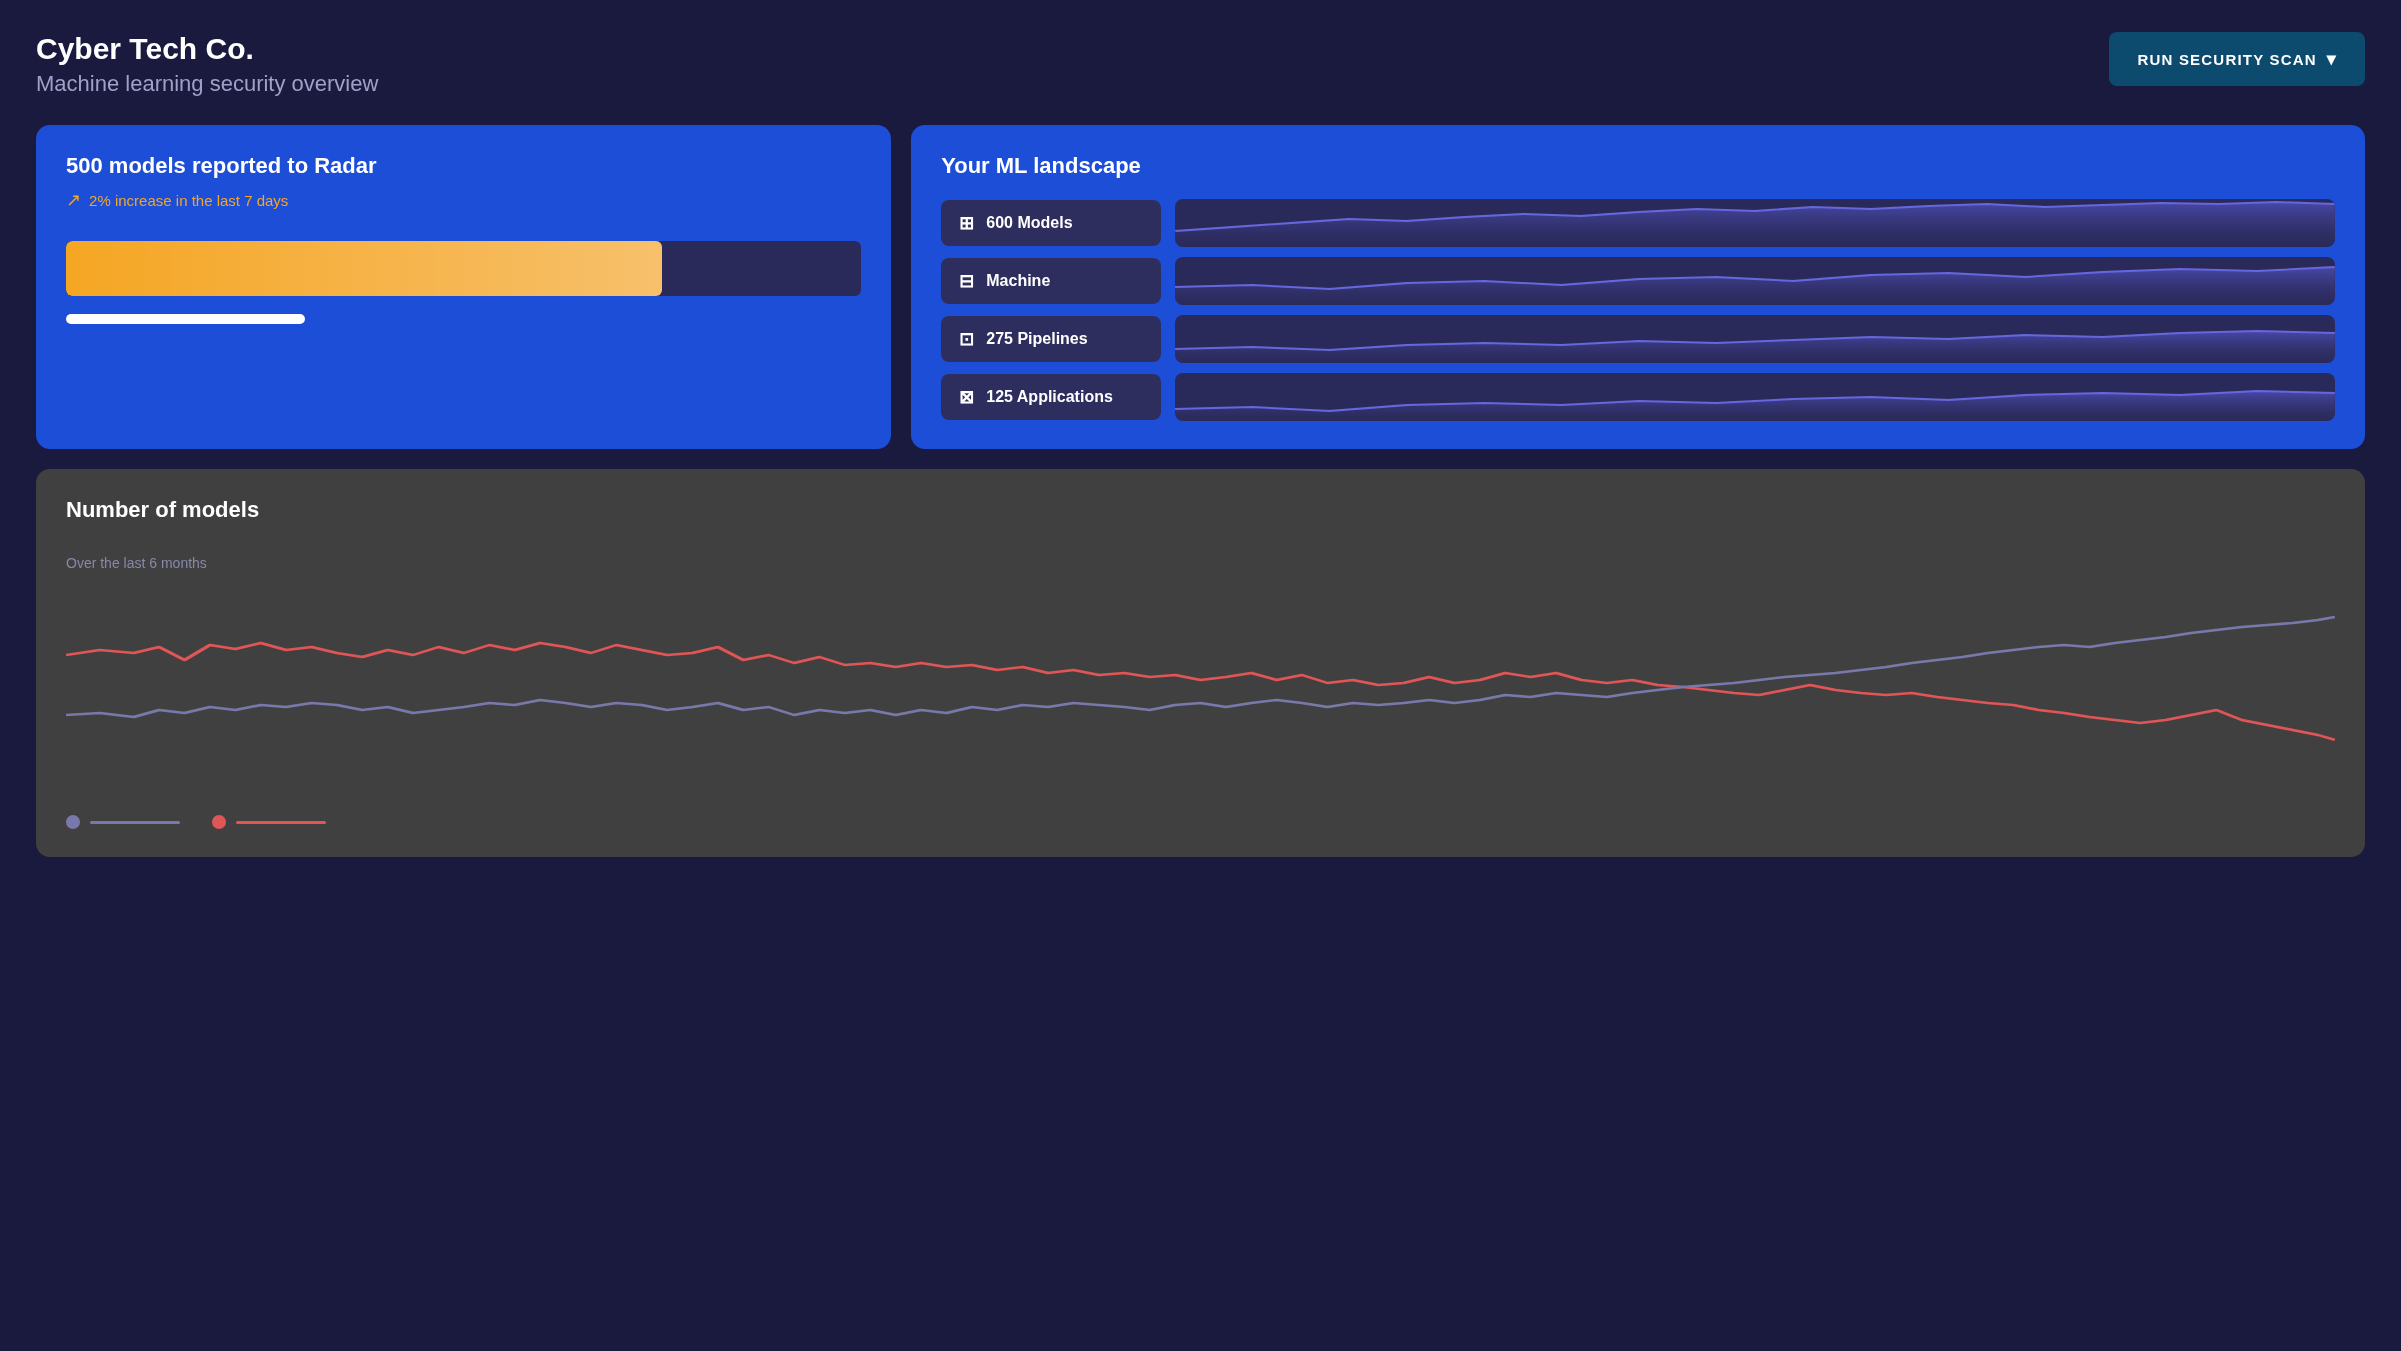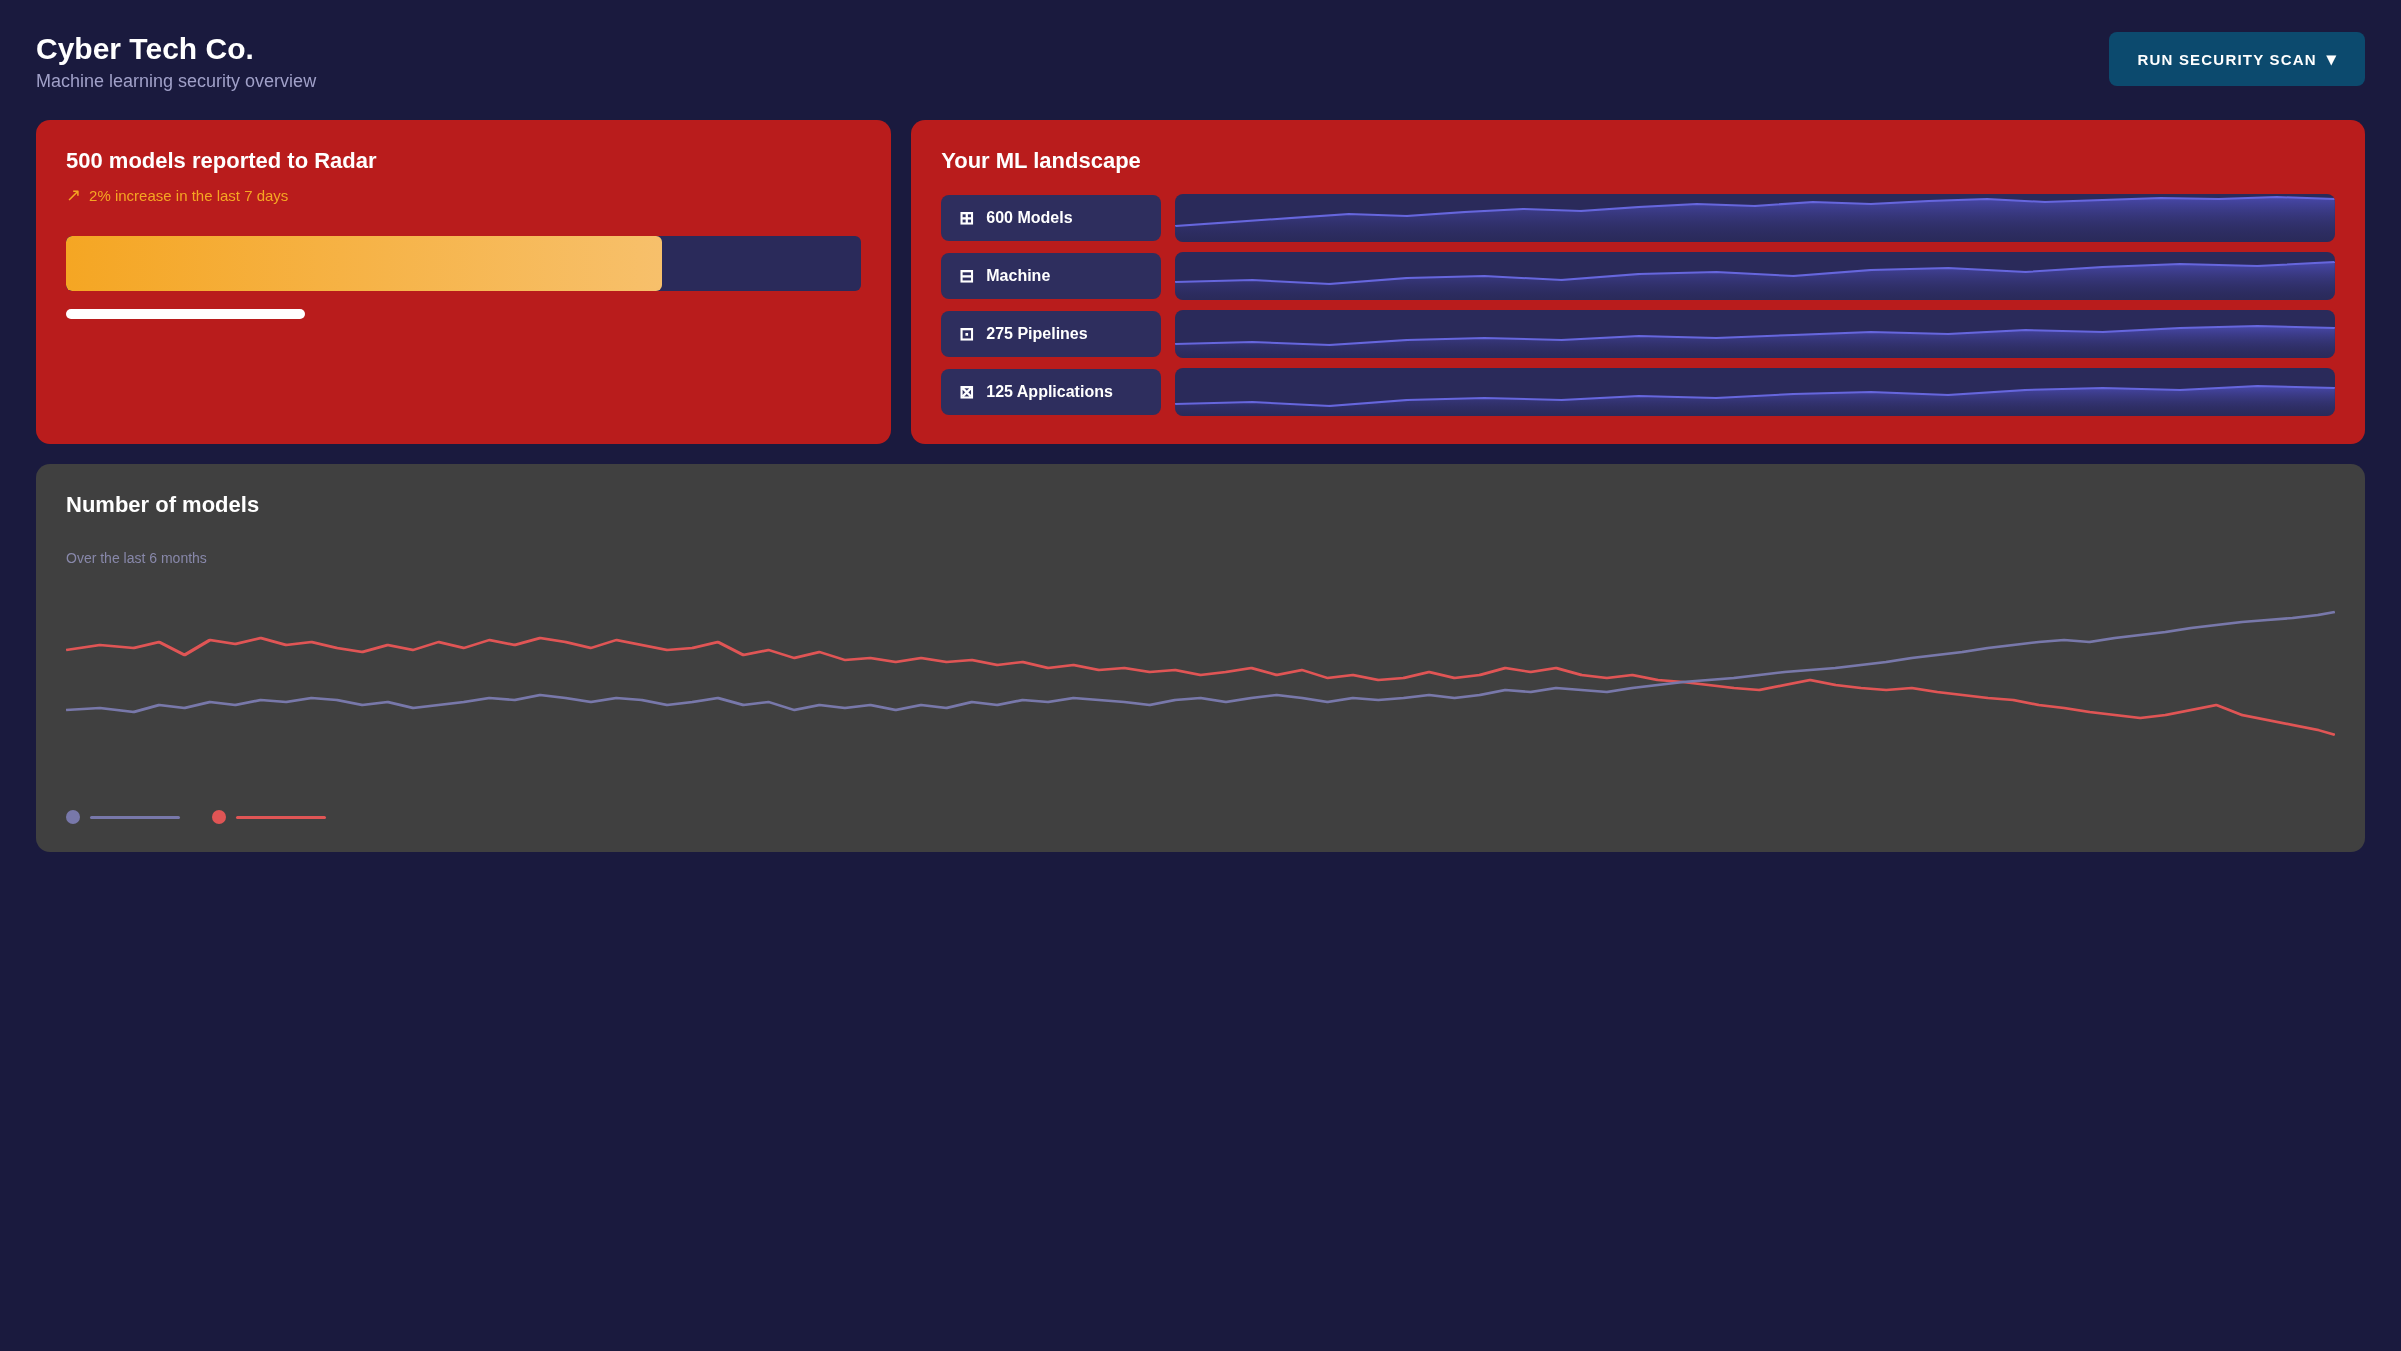--- a/index.html
+++ b/index.html
@@ -18,21 +18,21 @@
       align-items: flex-start;
       margin-bottom: 28px;
     }
     .header-title {
       font-size: 30px;
       font-weight: 800;
       color: #ffffff;
       line-height: 1.1;
     }
     .header-subtitle {
-      font-size: 18px;
+      font-size: 22px;
       color: #a0a0c8;
       margin-top: 6px;
       font-weight: 400;
     }
     .run-scan-btn {
       background: #0c4a6e;
       color: #ffffff;
       border: none;
       border-radius: 8px;
       padding: 16px 28px;
@@ -49,21 +49,21 @@
 
     
     .cards-row {
       display: grid;
       grid-template-columns: 1fr 1.7fr;
       gap: 20px;
       margin-bottom: 20px;
     }
 
     .card {
-      background: #b91c1c;
+      background: #1d4ed8;
       border-radius: 14px;
       padding: 28px 30px;
     }
 
     
     .card-title {
       font-size: 22px;
       font-weight: 800;
       margin-bottom: 10px;
     }

